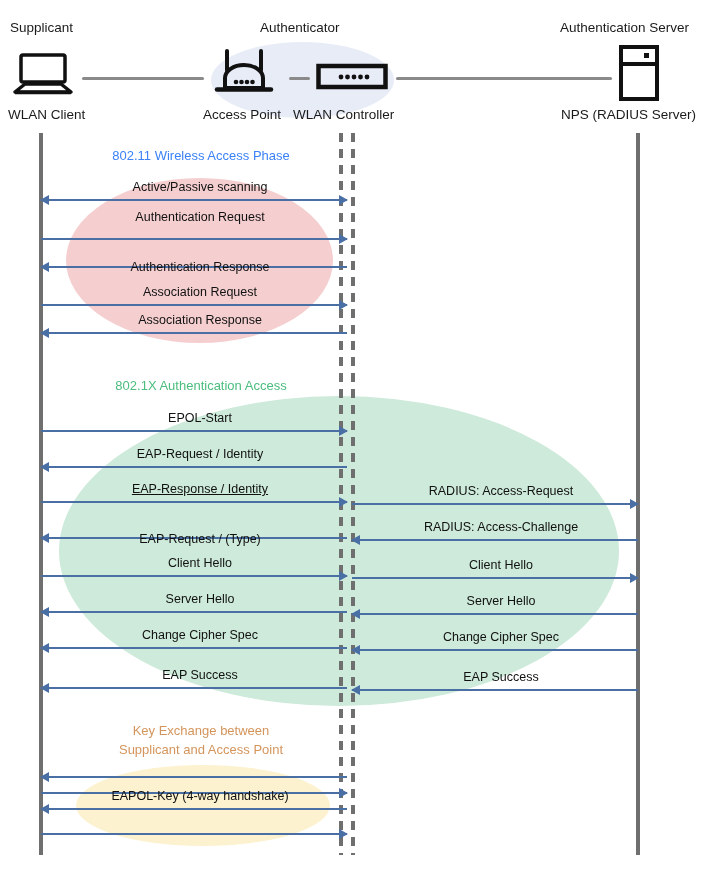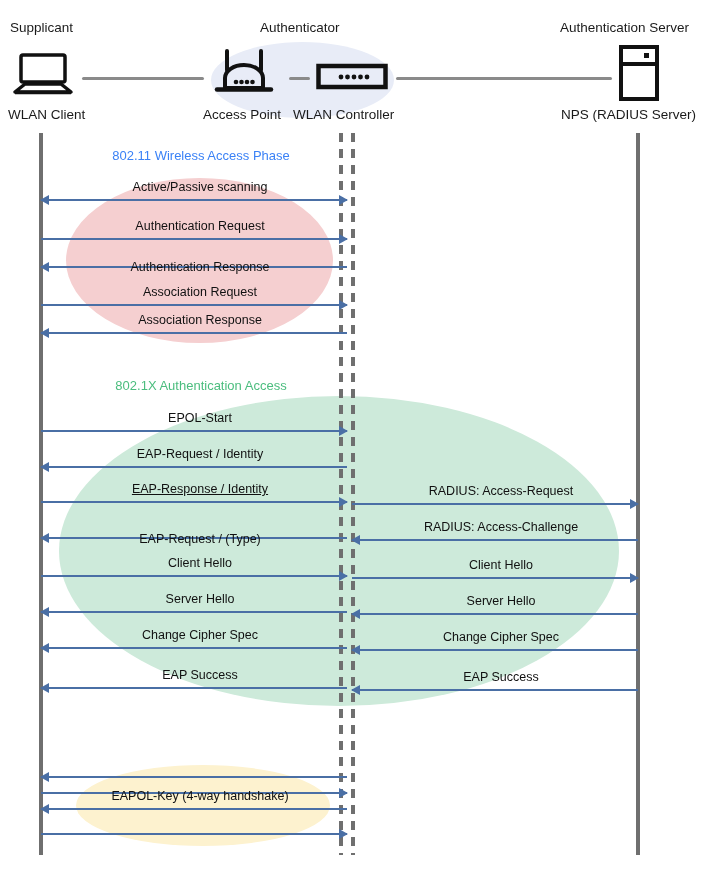--- a/index.html
+++ b/index.html
@@ -101,20 +101,22 @@
   <div class="phase-ellipse" style="left:59px;top:396px;width:560px;height:310px;background:#cdeada;"></div>
   <div class="phase-ellipse" style="left:76px;top:765px;width:254px;height:81px;background:#fdf2cf;"></div>
 
   <div class="lifeline" style="left:39px;top:133px;height:722px;"></div>
   <div class="dashline" style="left:339px;top:133px;height:722px;"></div>
   <div class="dashline" style="left:351px;top:133px;height:722px;"></div>
   <div class="lifeline" style="left:636px;top:133px;height:722px;"></div>
 
   <div class="phase-title" style="left:66px;top:146px;width:270px;color:#3b82f6;">802.11 Wireless Access Phase</div>
   <div class="phase-title" style="left:66px;top:376px;width:270px;color:#4bbd7e;">802.1X Authentication Access</div>
+  <div class="phase-title" style="left:66px;top:721px;width:270px;color:#d4955c;">Key Exchange between
+Supplicant and Access Point</div>
 
   <div id="msgs-left">
       <div class="msg" style="left: 41px; top: 199px; width: 306px;">
         <div class="line"></div>
         <div class="head-r"></div>
         <div class="head-l"></div>
       </div>
       <div class="msg" style="left: 41px; top: 238px; width: 306px;">
         <div class="line"></div>
         <div class="head-r"></div>
@@ -201,21 +203,21 @@
         <div class="line"></div>
         <div class="head-l"></div>
       </div>
       <div class="msg" style="left: 352px; top: 689px; width: 286px;">
         <div class="line"></div>
         <div class="head-l"></div>
       </div>
     </div>
 
 <div class="msg-label" style="left: 200px; top: 180px;">Active/Passive scanning</div>
-    <div class="msg-label" style="left: 200px; top: 219px;">Authentication Request</div>
+    <div class="msg-label" style="left: 200px; top: 210px;">Authentication Request</div>
     <div class="msg-label" style="left: 200px; top: 247px; margin-top: 13px;">Authentication Response</div>
     <div class="msg-label" style="left: 200px; top: 285px;">Association Request</div>
     <div class="msg-label" style="left: 200px; top: 313px;">Association Response</div>
     <div class="msg-label" style="left: 200px; top: 411px;">EPOL-Start</div>
     <div class="msg-label" style="left: 200px; top: 447px;">EAP-Request / Identity</div>
     <div class="msg-label" style="left: 200px; top: 482px; text-decoration: underline;">EAP-Response / Identity</div>
     <div class="msg-label" style="left: 200px; top: 532px;">EAP-Request / (Type)</div>
     <div class="msg-label" style="left: 200px; top: 556px;">Client Hello</div>
     <div class="msg-label" style="left: 200px; top: 592px;">Server Hello</div>
     <div class="msg-label" style="left: 200px; top: 628px;">Change Cipher Spec</div>

